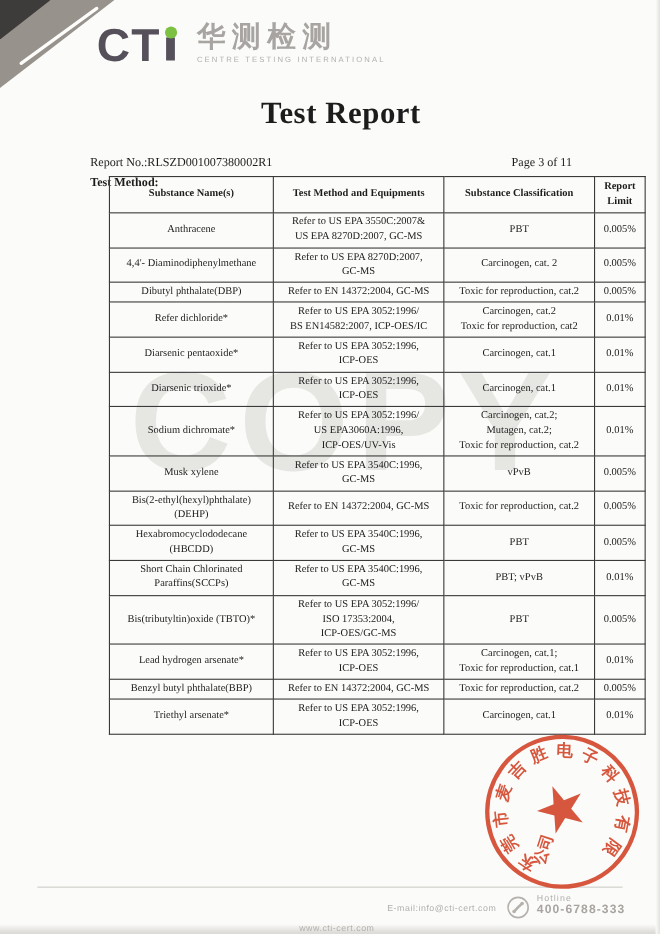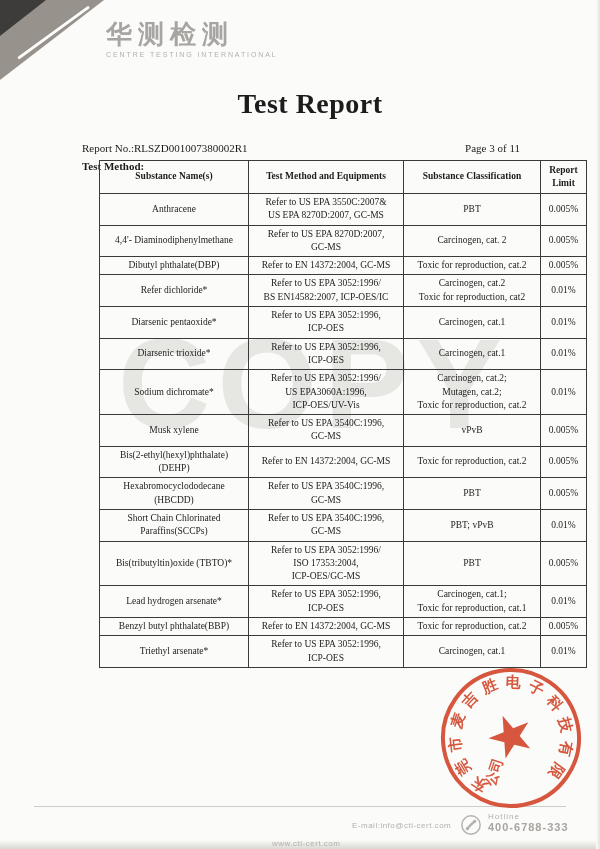--- a/index.html
+++ b/index.html
@@ -21,21 +21,21 @@
     background:linear-gradient(to right,#fbfbf9,#e3e2df);}
 
   
   .logo{position:absolute;left:88px;top:20px;display:flex;align-items:flex-start;}
   .logo-cti{font-family:"Liberation Sans",sans-serif;font-weight:bold;
     font-size:42px;line-height:42px;color:#55505a;letter-spacing:1px;}
   .logo-i{position:relative;width:11px;height:42px;margin-left:4px;}
   .logo-i-stem{position:absolute;left:1px;bottom:7px;width:8px;height:21px;background:#55505a;}
   .logo-i-dot{position:absolute;left:0;top:4px;width:11px;height:11px;border-radius:50%;background:#7cc142;}
   .logo-cn{margin-left:18px;}
-  .logo-cn-text{font-family:Liberation Serif, serif;font-weight:bold;
+  .logo-cn-text{font-family:Liberation Mono, monospace;font-weight:bold;
     font-size:26px;line-height:30px;color:#a7a4a1;letter-spacing:6px;}
   .logo-cn-sub{font-family:"Liberation Sans",sans-serif;font-size:7px;
     letter-spacing:1.9px;color:#b3b0ad;margin-top:1px;}
 
   
   .title{position:absolute;left:0;top:88px;width:620px;text-align:center;
     font-size:28px;font-weight:bold;letter-spacing:0.5px;}
   .meta-row{position:absolute;left:82px;top:131px;width:438px;font-size:11px;margin-top:11px;}
   .report-no{float:left;}
   .page-no{float:right;}
@@ -83,20 +83,27 @@
 
 <div class="page">
 
   <div class="corner-outer"></div>
   <div class="corner-dark"></div>
   <div class="corner-streak"></div>
   <div class="scan-bottom"></div>
   <div class="scan-right"></div>
 
   <div class="logo">
+    <div style="display:flex;">
+      <span class="logo-cti">CT</span>
+      <span class="logo-i">
+        <span class="logo-i-stem"></span>
+        <span class="logo-i-dot"></span>
+      </span>
+    </div>
     <div class="logo-cn">
       <div class="logo-cn-text">华测检测</div>
       <div class="logo-cn-sub">CENTRE TESTING INTERNATIONAL</div>
     </div>
   </div>
 
   <div class="title">Test Report</div>
   <div class="meta-row">
     <span class="report-no">Report No.:RLSZD001007380002R1</span>
     <span class="page-no">Page 3 of 11</span>

